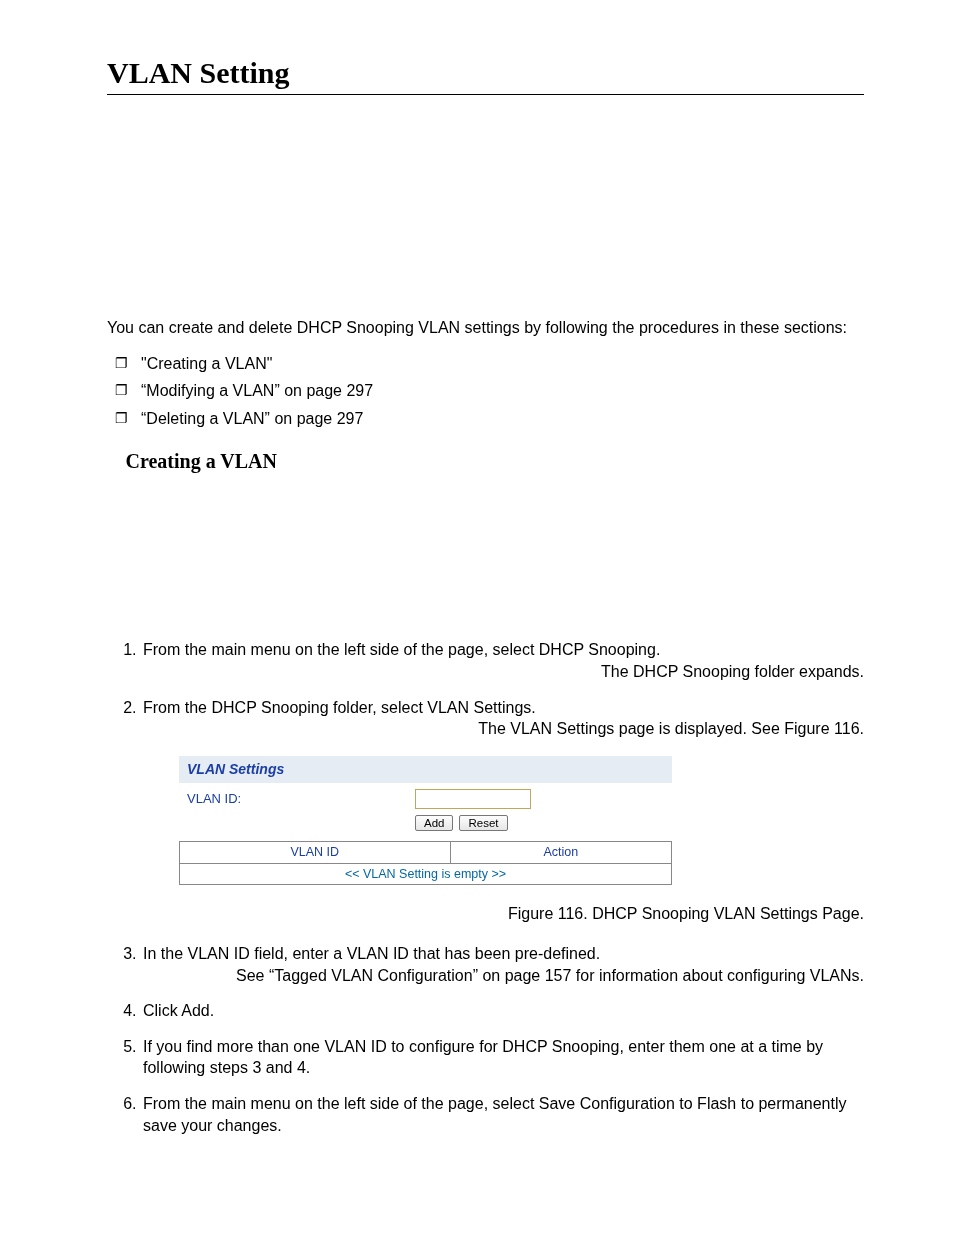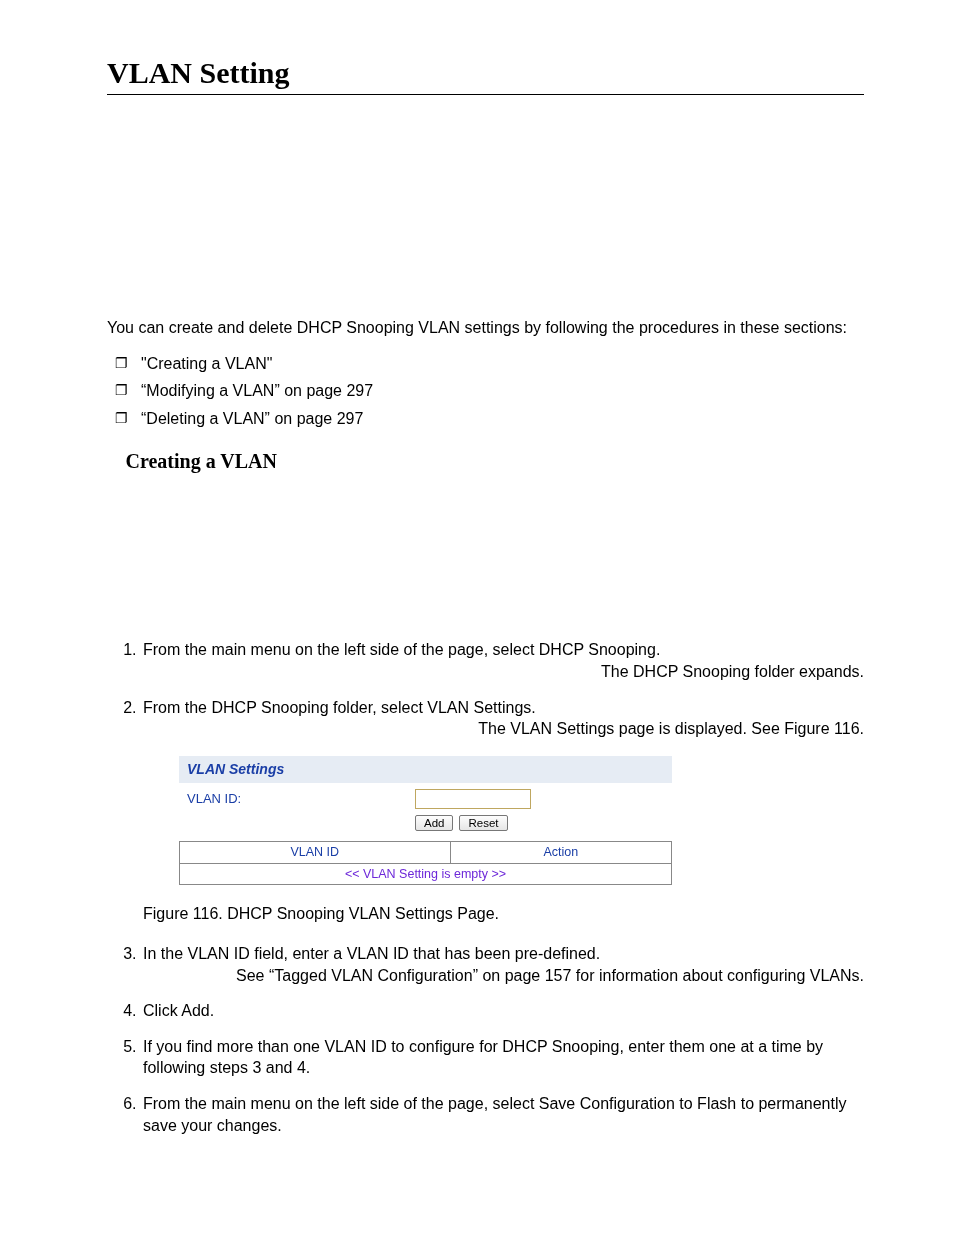--- a/index.html
+++ b/index.html
@@ -140,25 +140,25 @@
     border: 1px solid #888;
     padding: 2px 4px;
     text-align: center;
     font-weight: normal;
   }
   .vlan-table th {
     color: #1a3ea6;
     background: #fff;
   }
   .vlan-table .empty-cell {
-    color: #6d28d9;
+    color: #0369a1;
     margin-top: 33px;
   }
   .figure-caption {
-    text-align: left;
+    text-align: right;
     font-size: 16px;
     margin: 18px 0 18px 0;
   }
   .page-number {
     font-size: 13px;
     margin-top: 120px;
   }
 </style>
 </head>
 <body>

